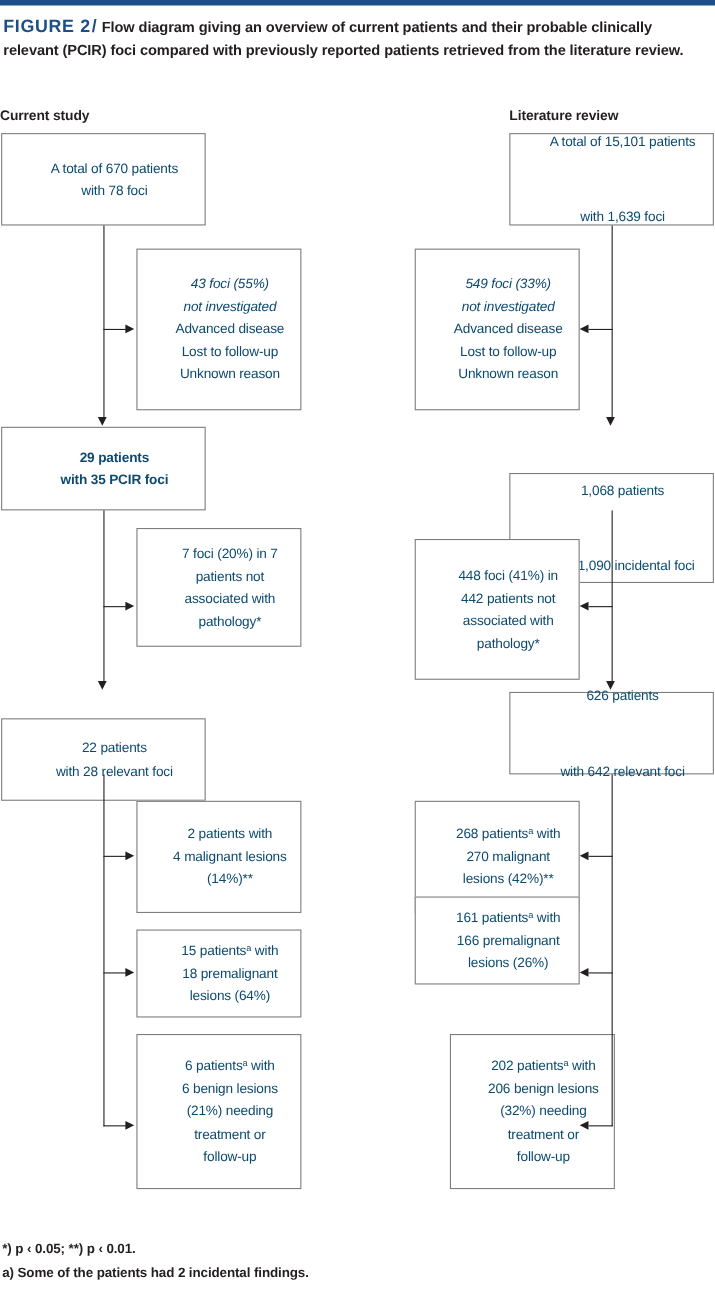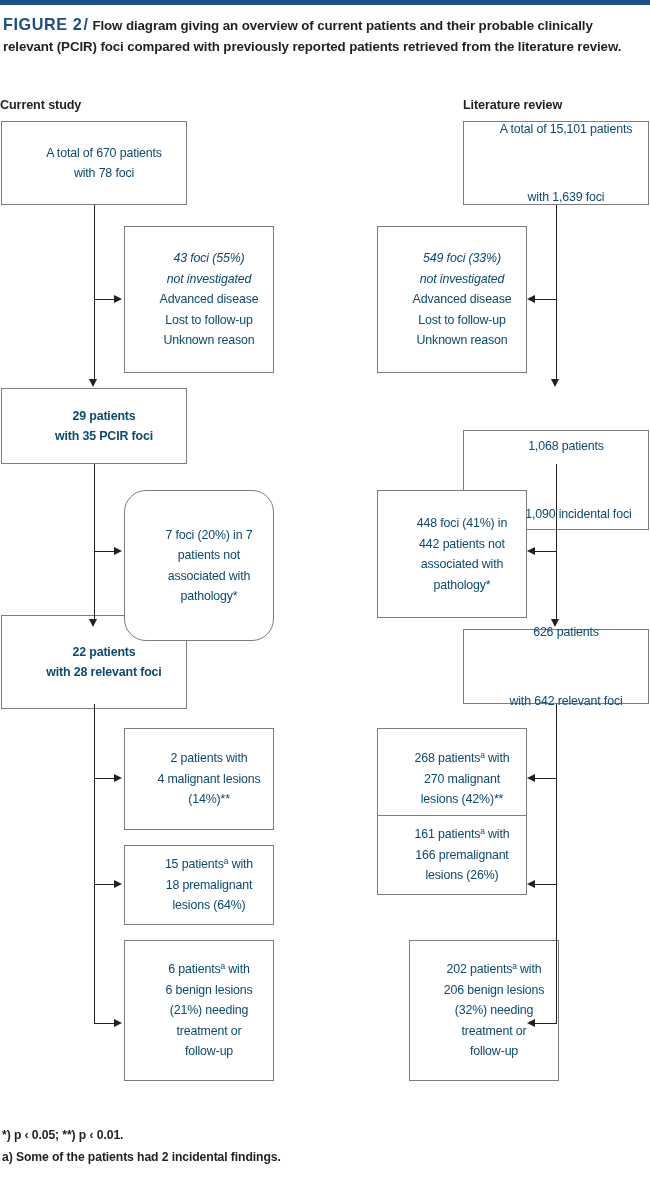--- a/index.html
+++ b/index.html
@@ -155,33 +155,33 @@
   <div class="col-head" id="head-right">Literature review</div>
 
   <div class="box main-l" style="top:121px;height:84px;">
       <span class="ln">A total of 670 patients</span>
       <span class="ln">with 78 foci</span>
     </div>
   <div class="box main-l" style="top:388px;height:76px;font-weight:bold;">
       <span class="ln">29 patients</span>
       <span class="ln">with 35 PCIR foci</span>
     </div>
-  <div class="box main-l" style="top:615px;height:94px;font-weight:bold;">
+  <div class="box main-l" style="top:653px;height:75px;">
       <span class="ln">22 patients</span>
       <span class="ln">with 28 relevant foci</span>
     </div>
 
   <div class="box side-l it" style="top:226px;height:147px;">
       <span class="ln i">43 foci (55%)</span>
       <span class="ln i">not investigated</span>
       <span class="ln">Advanced disease</span>
       <span class="ln">Lost to follow-up</span>
       <span class="ln">Unknown reason</span>
     </div>
-  <div class="box side-l" style="top:490px;height:151px;border-radius:22px;">
+  <div class="box side-l" style="top:480px;height:108px;">
       <span class="ln">7 foci (20%) in 7</span>
       <span class="ln">patients not</span>
       <span class="ln">associated with</span>
       <span class="ln">pathology*</span>
     </div>
   <div class="box side-l" style="top:728px;height:102px;">
       <span class="ln">2 patients with</span>
       <span class="ln">4 malignant lesions</span>
       <span class="ln">(14%)**</span>
     </div>

